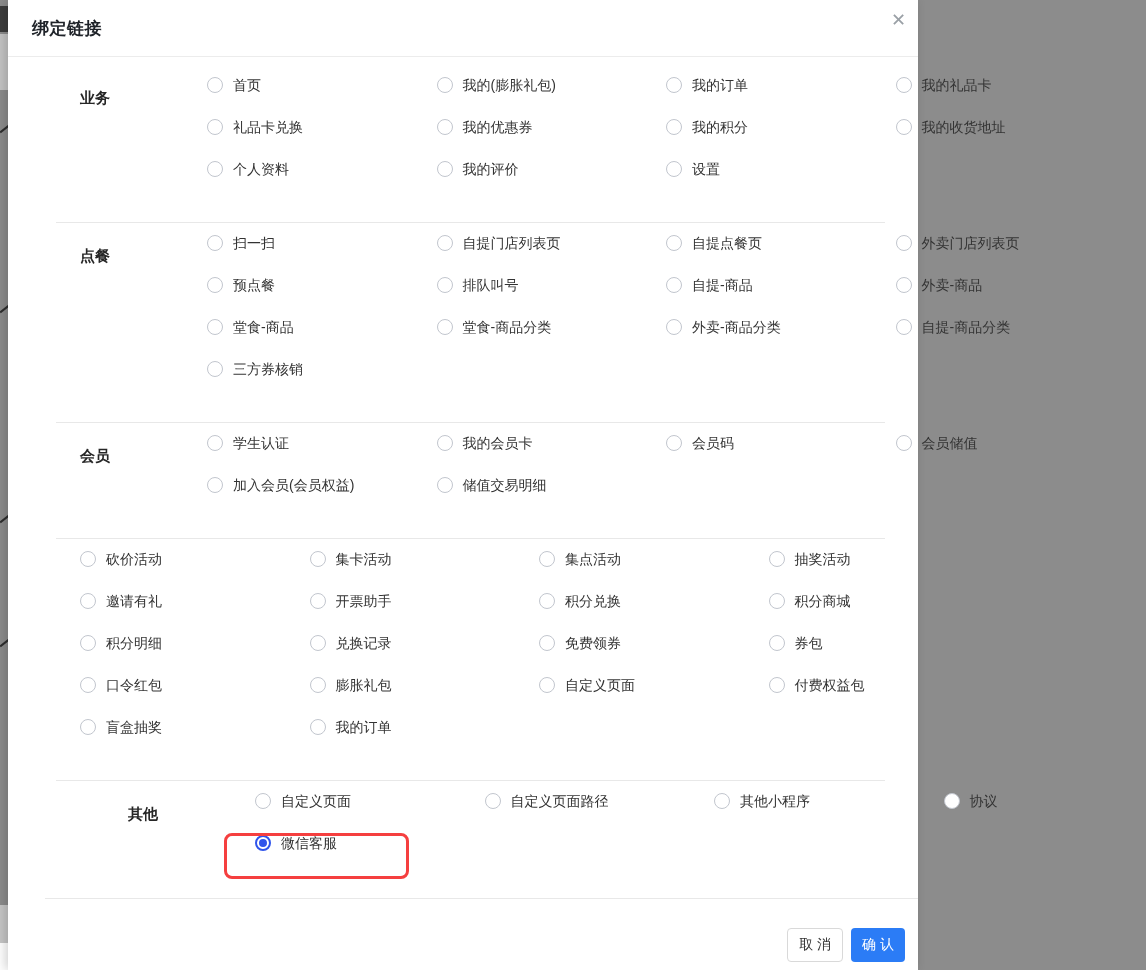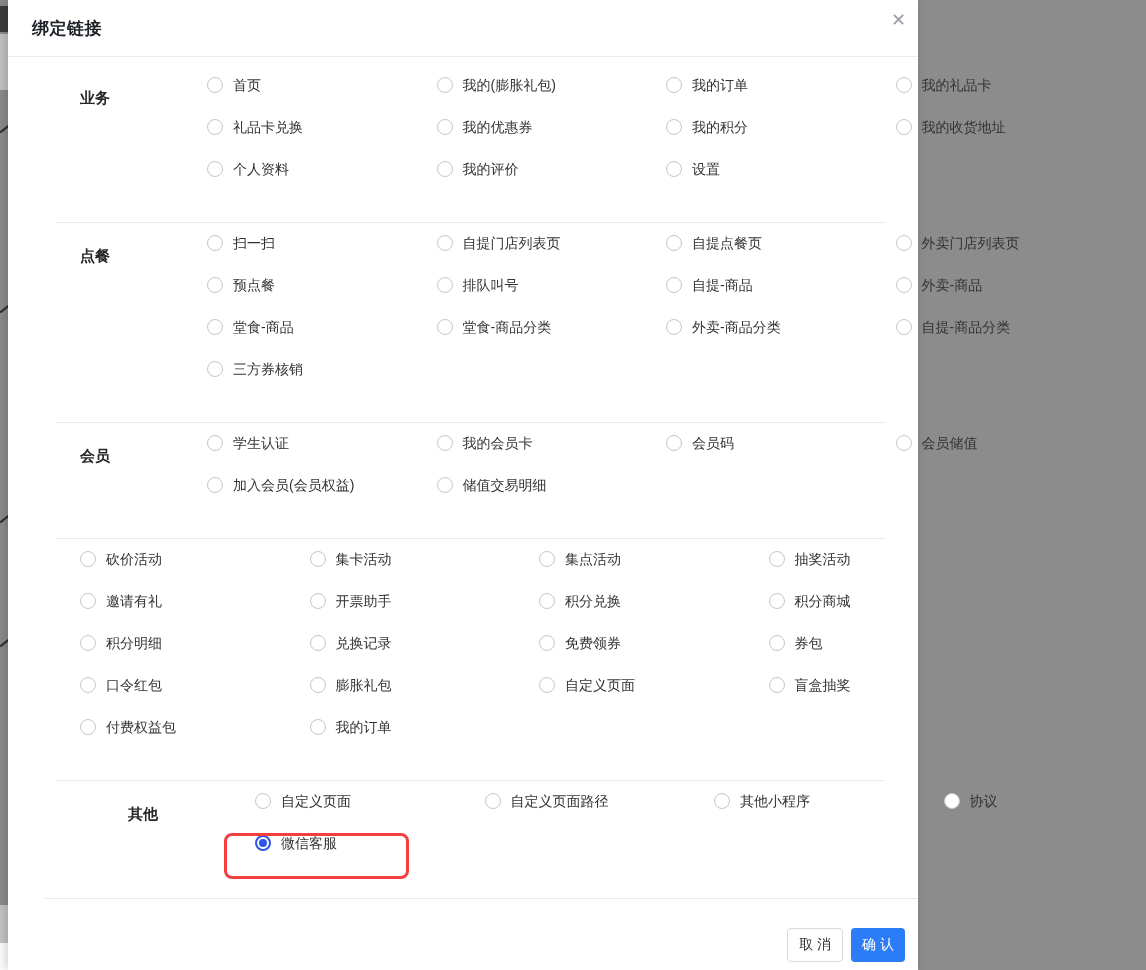--- a/index.html
+++ b/index.html
@@ -267,25 +267,25 @@
           <div class="option">
             <span class="radio"></span>
             <span class="option-label">膨胀礼包</span>
           </div>
           <div class="option">
             <span class="radio"></span>
             <span class="option-label">自定义页面</span>
           </div>
           <div class="option">
             <span class="radio"></span>
+            <span class="option-label">付费权益包</span>
+          </div>
+          <div class="option">
+            <span class="radio"></span>
             <span class="option-label">盲盒抽奖</span>
-          </div>
-          <div class="option">
-            <span class="radio"></span>
-            <span class="option-label">付费权益包</span>
           </div>
           <div class="option">
             <span class="radio"></span>
             <span class="option-label">我的订单</span>
           </div>
         </div>
       </div>
       <div class="divider"></div>
       <div class="section last">
         <div class="group-label">其他</div>

